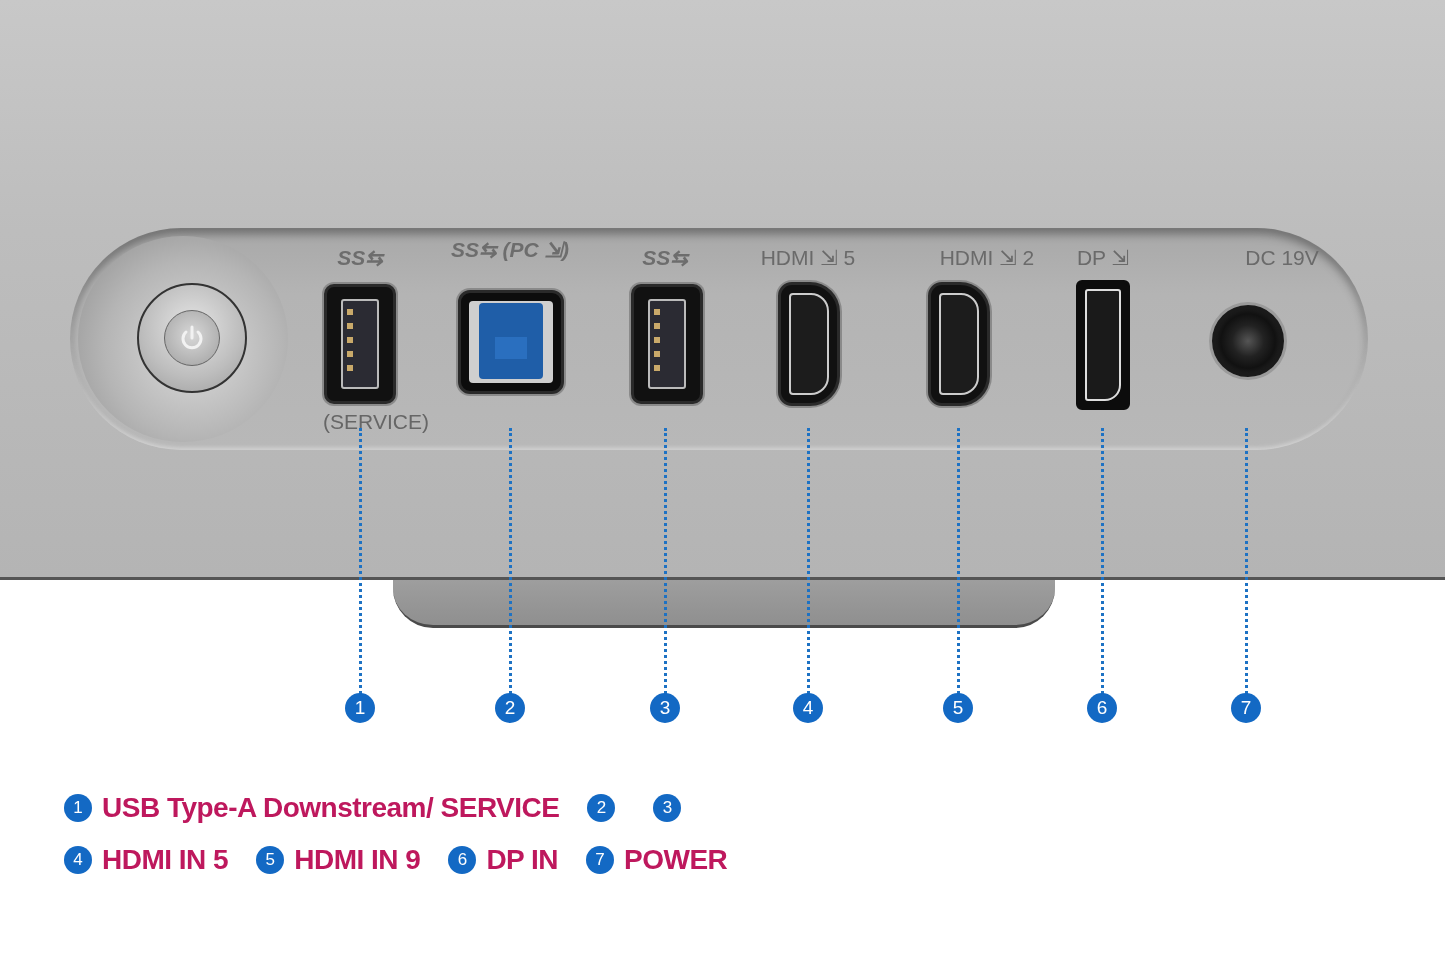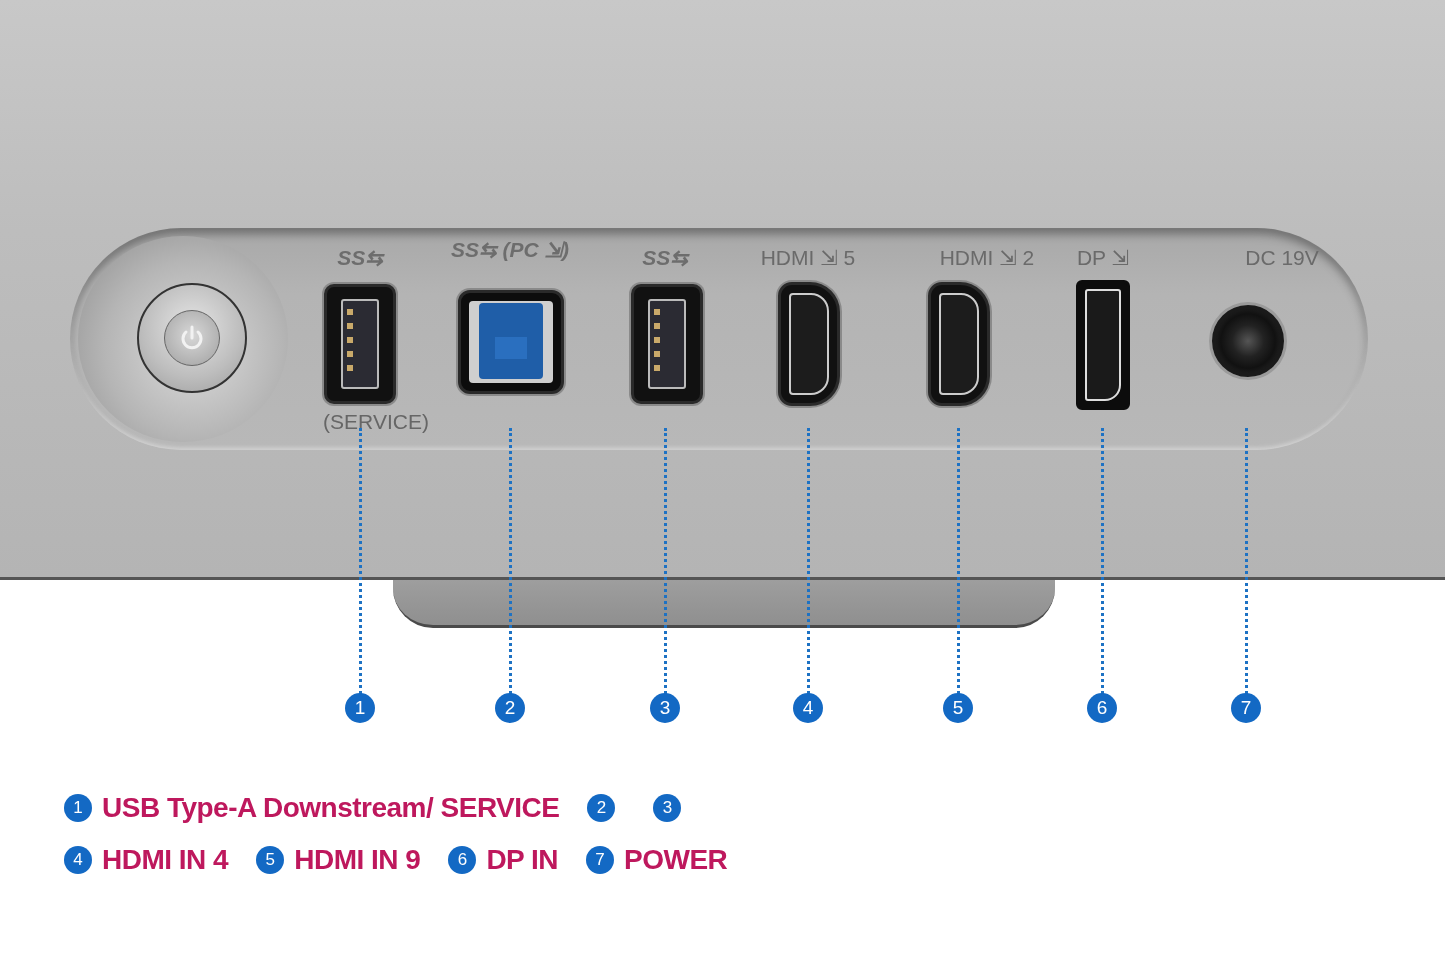--- a/index.html
+++ b/index.html
@@ -157,21 +157,21 @@
     <div class="legend-item">
       <span class="legend-num">2</span>
     </div>
     <div class="legend-item">
       <span class="legend-num">3</span>
     </div>
   </div>
   <div class="legend-row">
     <div class="legend-item">
       <span class="legend-num">4</span>
-      <span class="legend-text">HDMI IN 4</span>
+      <span class="legend-text">HDMI IN 5</span>
     </div>
     <div class="legend-item">
       <span class="legend-num">5</span>
       <span class="legend-text">HDMI IN 9</span>
     </div>
     <div class="legend-item">
       <span class="legend-num">6</span>
       <span class="legend-text">DP IN</span>
     </div>
     <div class="legend-item">

